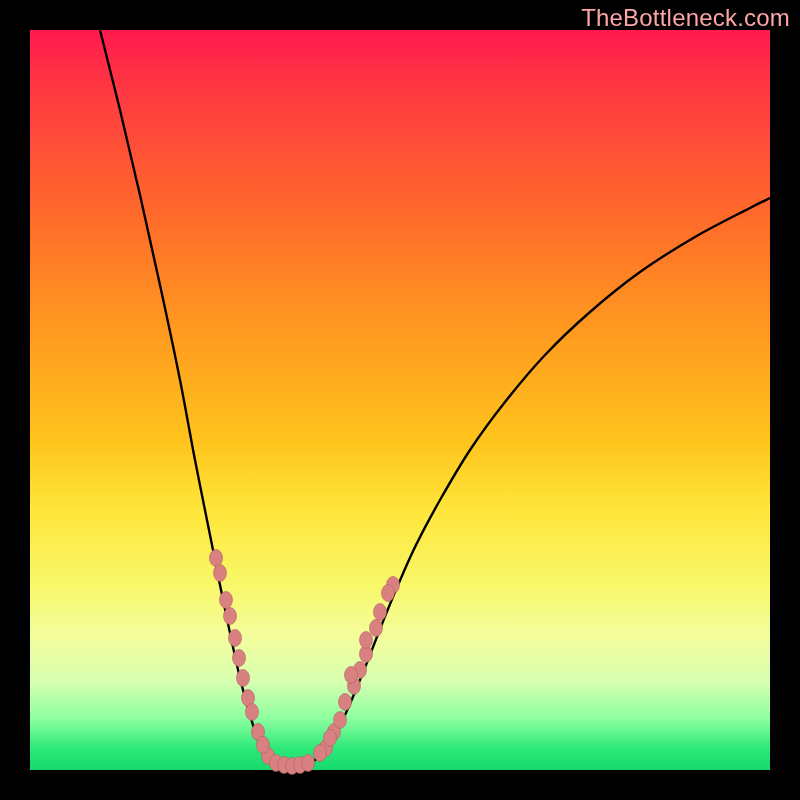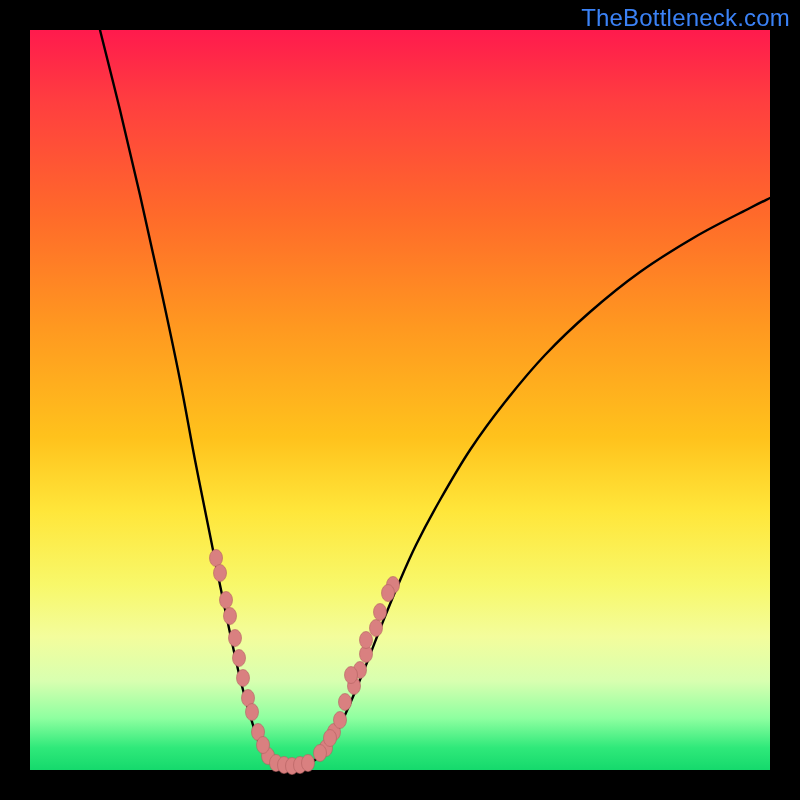--- a/index.html
+++ b/index.html
@@ -36,21 +36,21 @@
       #d8ffb0 88%,
       #8effa0 93%,
       #2fe97a 97%,
       #15d96c 100%
     );
   }
   .watermark {
     position: absolute;
     top: 4px;
     right: 10px;
-    color: #3b82f6;
+    color: #fca5a5;
     font-size: 24px;
     font-weight: 400;
     letter-spacing: 0.2px;
     z-index: 20;
     user-select: none;
   }
   svg.curve {
     position: absolute;
     left: 0;
     top: 0;

